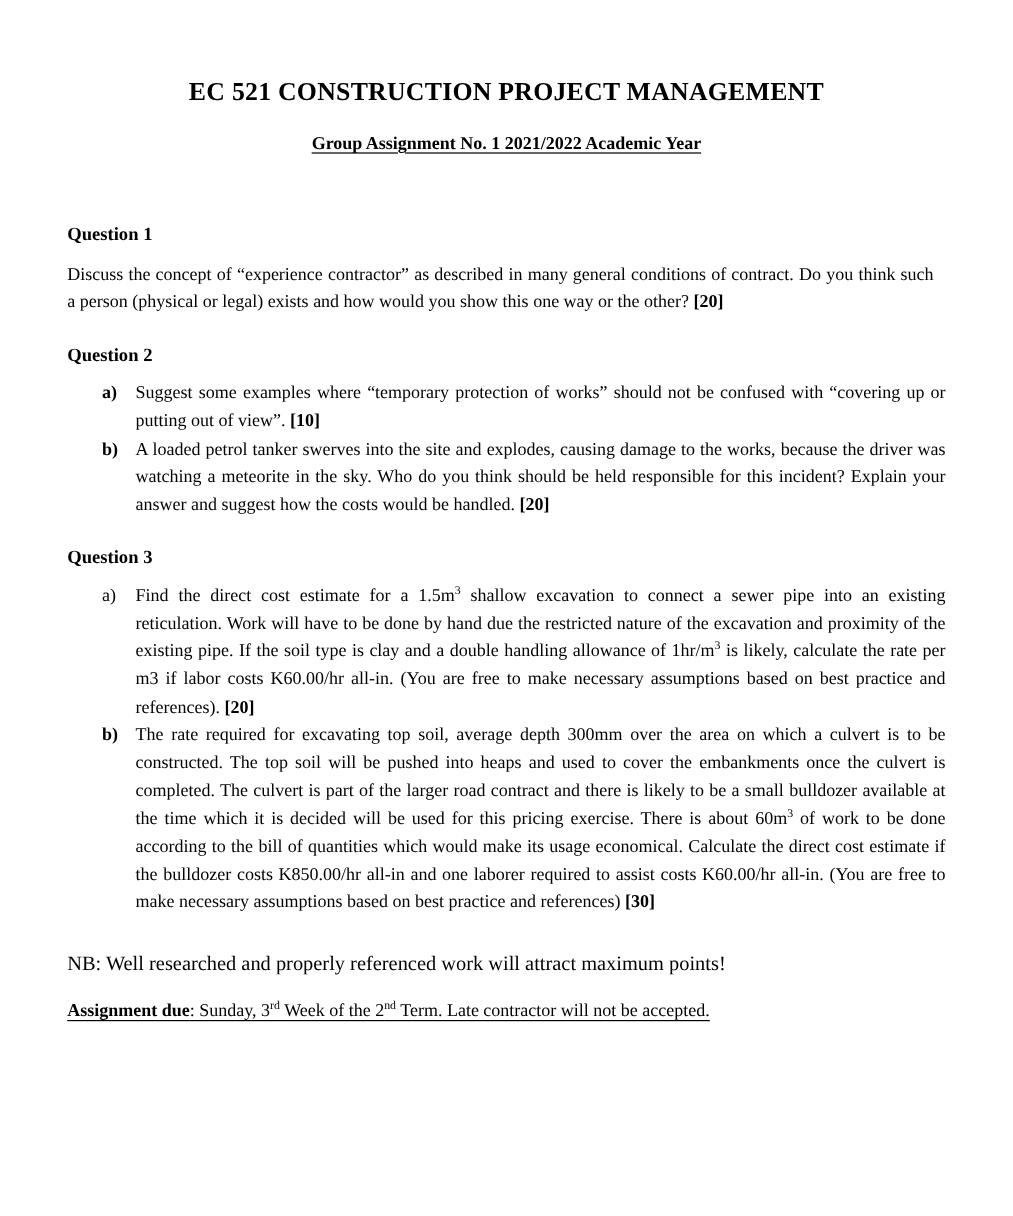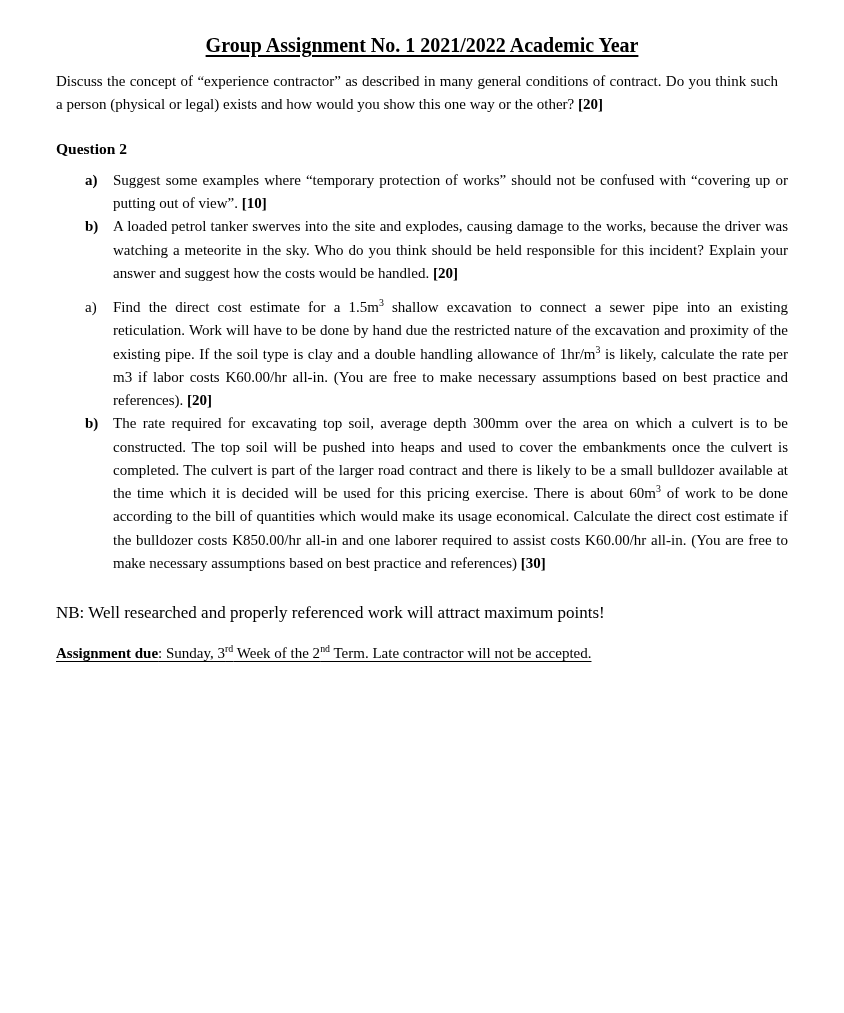--- a/index.html
+++ b/index.html
@@ -26,24 +26,24 @@
   .doc-title {
     margin: 0;
     padding-top: 64px;
     text-align: center;
     font-size: 21.5px;
     font-weight: bold;
     letter-spacing: 0.2px;
     line-height: 1.2;
   }
   .doc-subtitle {
-    margin: 12px;
+    margin: 0;
     padding-top: 21px;
     text-align: center;
-    font-size: 20px;
+    font-size: 15px;
     font-weight: bold;
     line-height: 1.2;
   }
   .doc-subtitle span {
     text-decoration: underline;
     text-underline-offset: 3px;
   }
 
   
   .q-heading {
@@ -114,25 +114,27 @@
     text-decoration: underline;
     text-underline-offset: 3px;
   }
   .due-line .due-label { font-weight: bold; margin-top: 43px; }
 </style>
 </head>
 <body>
 
 <div class="page">
 
+  <h1 class="doc-title">EC 521 CONSTRUCTION PROJECT MANAGEMENT</h1>
 
   <h2 class="doc-subtitle">
     <span>Group Assignment No. 1 2021/2022 Academic Year</span>
   </h2>
 
+  <div class="q-heading" id="q1-heading">Question 1</div>
 
   <p class="q-body">
     <span>Discuss the concept of “experience contractor” as described in many general conditions of contract. Do you think such a person (physical or legal) exists and how would you show this one way or the other?</span>
     <span class="marks">[20]</span>
   </p>
 
   <div class="q-heading" id="q2-heading">Question 2</div>
 
   <ol class="q-list bold-markers">
     <li>
@@ -140,20 +142,21 @@
       <span>Suggest some examples where “temporary protection of works” should not be confused with “covering up or putting out of view”.</span>
       <span class="marks">[10]</span>
     </li>
     <li>
       <span class="marker">b)</span>
       <span>A loaded petrol tanker swerves into the site and explodes, causing damage to the works, because the driver was watching a meteorite in the sky. Who do you think should be held responsible for this incident? Explain your answer and suggest how the costs would be handled.</span>
       <span class="marks">[20]</span>
     </li>
   </ol>
 
+  <div class="q-heading" id="q3-heading">Question 3</div>
 
   <ol class="q-list plain-markers">
     <li>
       <span class="marker">a)</span><span>Find the direct cost estimate for a 1.5m</span><sup>3</sup><span> shallow excavation to connect a sewer pipe into an existing reticulation. Work will have to be done by hand due the restricted nature of the excavation and proximity of the existing pipe. If the soil type is clay and a double handling allowance of 1hr/m</span><sup>3</sup><span> is likely, calculate the rate per m3 if labor costs K60.00/hr all-in. (You are free to make necessary assumptions based on best practice and references).</span>
       <span class="marks">[20]</span>
     </li>
     <li>
       <span class="marker" style="font-weight:bold;">b)</span><span>The rate required for excavating top soil, average depth 300mm over the area on which a culvert is to be constructed. The top soil will be pushed into heaps and used to cover the embankments once the culvert is completed. The culvert is part of the larger road contract and there is likely to be a small bulldozer available at the time which it is decided will be used for this pricing exercise. There is about 60m</span><sup>3</sup><span> of work to be done according to the bill of quantities which would make its usage economical. Calculate the direct cost estimate if the bulldozer costs K850.00/hr all-in and one laborer required to assist costs K60.00/hr all-in. (You are free to make necessary assumptions based on best practice and references)</span>
       <span class="marks">[30]</span>
     </li>

